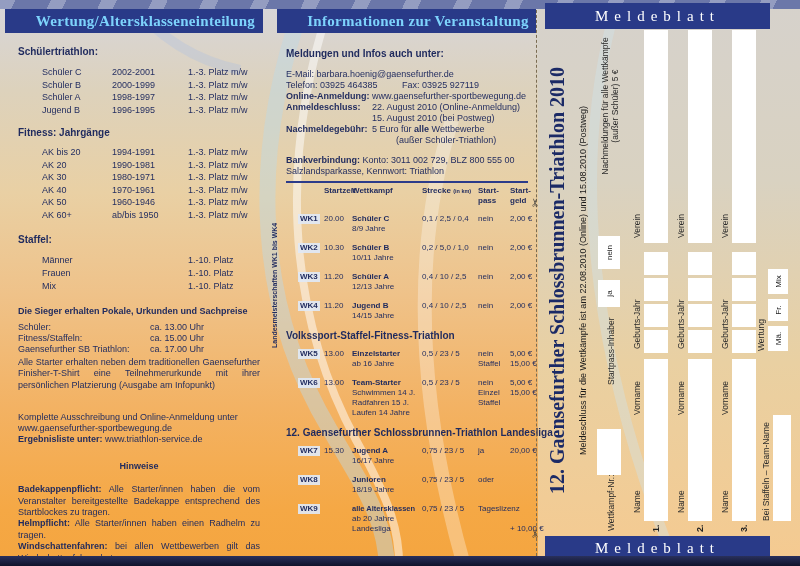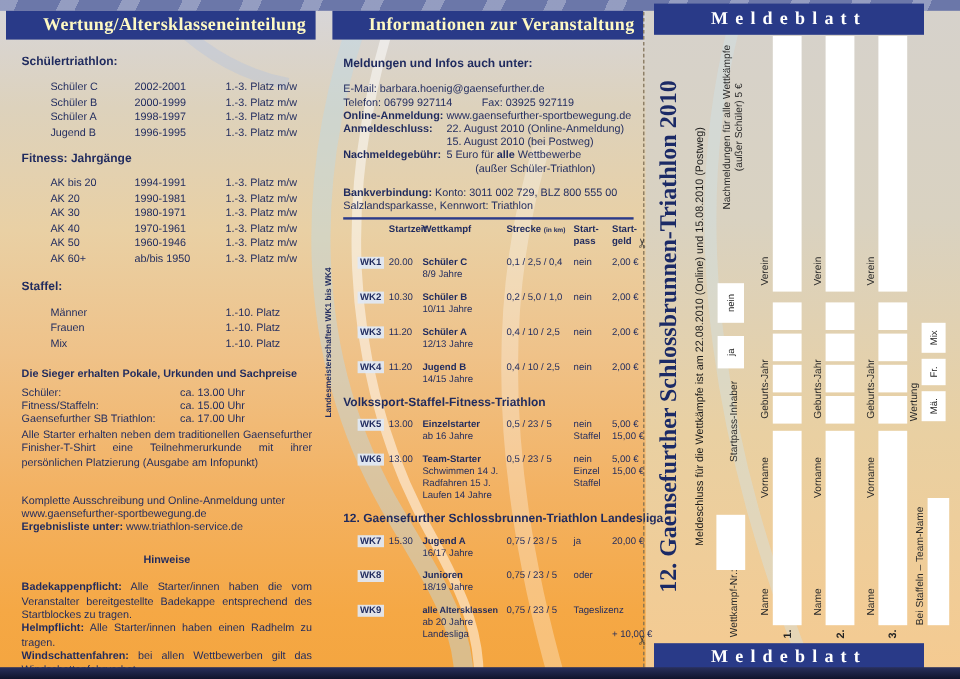--- a/index.html
+++ b/index.html
@@ -11,28 +11,28 @@
     overflow:hidden; }
   .right-bg { position:absolute; left:538px; top:0; width:262px; height:566px;
     background:linear-gradient(180deg,#d6d2cc 0%,#d9d2c1 32%,#e9d0a2 64%,#f5ca90 100%); }
   .ribbons { position:absolute; inset:0; width:800px; height:566px; pointer-events:none; }
 
   .edge-top { position:absolute; left:0; top:0; width:800px; height:9px; background:#6b77a9;
     background-image:repeating-linear-gradient(115deg, rgba(255,255,255,.28) 0 14px, rgba(255,255,255,0) 14px 46px); }
   .edge-bottom { position:absolute; left:0; top:556px; width:800px; height:10px;
     background:linear-gradient(180deg,#29305c,#10132b); }
 
-  .hbar { position:absolute; top:9px; height:24px; background:#293a88; color:#fef9c3;
+  .hbar { position:absolute; top:9px; height:24px; background:#293a88; color:#7dd3fc;
     font-family:"Liberation Serif", serif; font-weight:bold; font-size:15px; line-height:24px;
     text-align:center; letter-spacing:.3px;padding-left:23px; }
   .hbar.left { left:5px; width:258px; }
   .hbar.mid { left:277px; width:259px; }
 
   .mbar { position:absolute; left:545px; width:225px; background:#293a88; color:#fff;
-    font-family:"Liberation Serif", serif; font-weight:bold; font-size:15px; text-align:center;
+    font-family:"Liberation Serif", serif; font-weight:normal; font-size:15px; text-align:center;
     letter-spacing:6px; }
   .mbar.top { top:3px; height:26px; line-height:26px; }
   .mbar.bottom { top:536px; height:24px; line-height:24px; }
 
   .col { position:absolute; color:#1f2a5e; font-size:9px; }
   .col-left { left:8px; top:40px; width:262px; padding:0 10px; }
   .col-mid  { left:278px; top:40px; width:258px; padding:0 8px; }
 
   .sec-title { font-weight:bold; font-size:10px; }
   .lrow { display:grid; grid-template-columns:70px 76px auto; margin-left:24px; line-height:12.5px; }
@@ -214,21 +214,21 @@
   <div class="hbar mid">
     <span>Informationen zur Veranstaltung</span>
   </div>
 
   <div class="col col-mid">
     <div class="sec-title" style="margin-top:8px">Meldungen und Infos auch unter:</div>
 
     <div style="margin-top:10px">
       <div class="mline">E-Mail: barbara.hoenig@gaensefurther.de</div>
       <div class="mline">
-        <span>Telefon: 06799 927114</span>
+        <span>Telefon: 03925 464385</span>
         <span style="margin-left:22px">Fax: 03925 927119</span>
       </div>
       <div class="glab">
         <span class="b">Online-Anmeldung:</span>
         <span>www.gaensefurther-sportbewegung.de</span>
       </div>
       <div class="glab">
         <span class="b">Anmeldeschluss:</span>
         <span>
           <div>22. August 2010 (Online-Anmeldung)</div>

